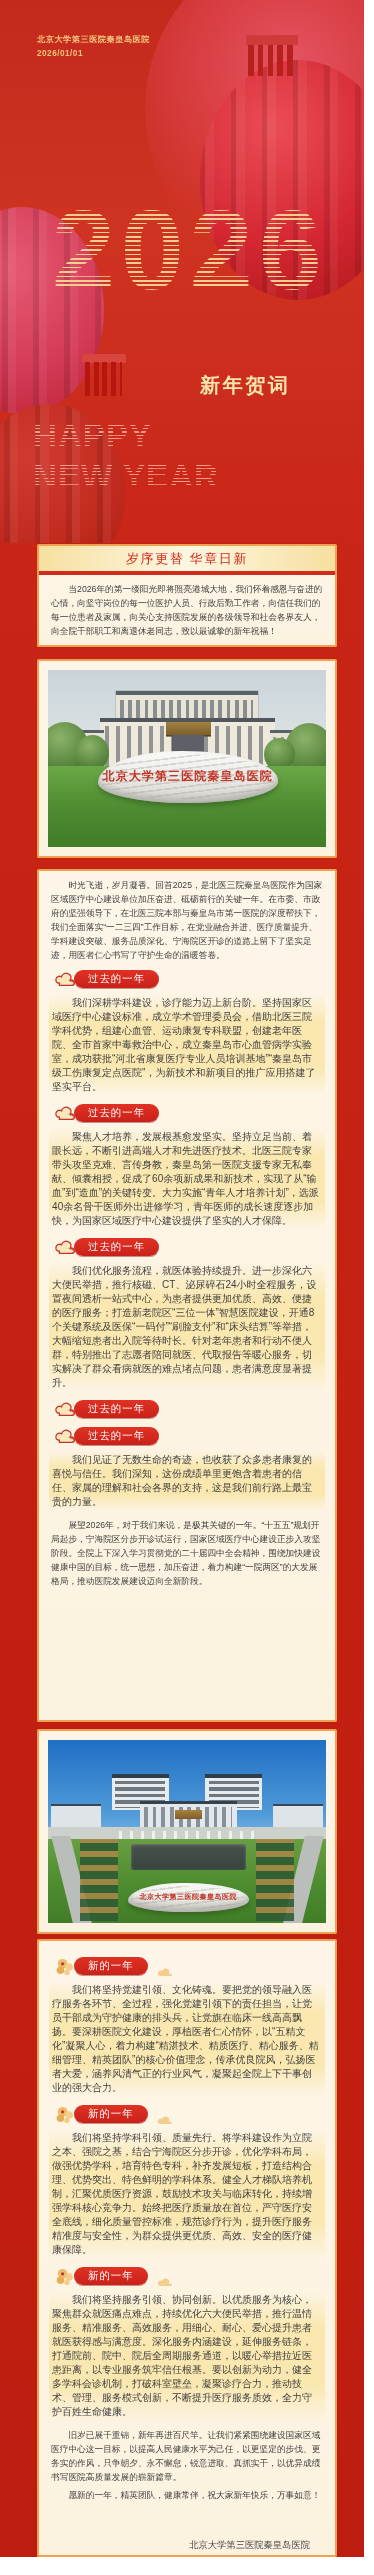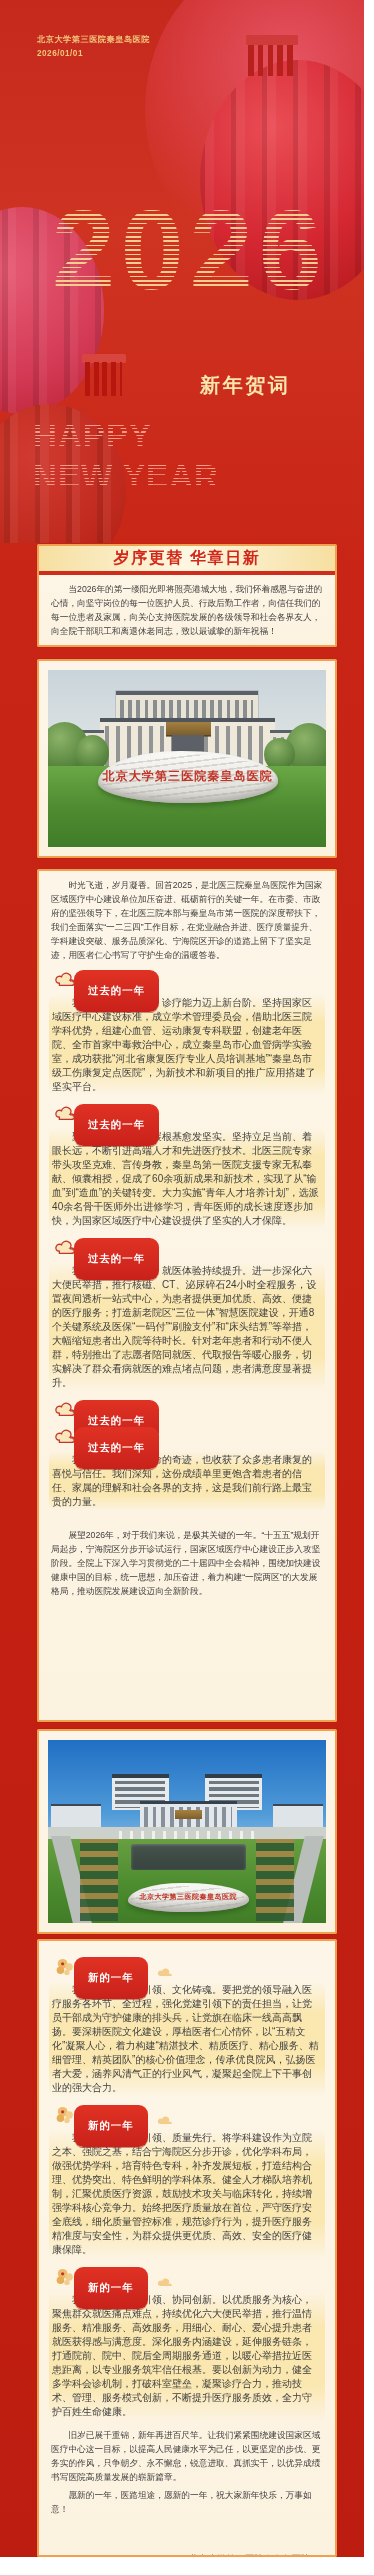--- a/index.html
+++ b/index.html
@@ -39,21 +39,21 @@
   .hero-en{position:absolute;left:33px;top:415px;font-size:33px;line-height:41px;font-weight:800;letter-spacing:1.1px;
     background:repeating-linear-gradient(180deg,#f59b88 0 1.1px,rgba(245,155,136,0) 1.1px 3.3px);
     -webkit-background-clip:text;background-clip:text;color:transparent;}
   
   .card{position:absolute;left:37px;width:300px;box-sizing:border-box;
     border:2.2px solid #f0a04f;border-radius:1.6px;background:linear-gradient(180deg,#fdf6e8,#fcf2e0);
     overflow:hidden;box-shadow:0 0 0 0.5px rgba(170,30,15,.45);}
   .card1{top:544px;height:103px;}
   .card1-head{height:25px;display:flex;align-items:center;justify-content:center;
     background:linear-gradient(90deg,#f6dfa0,#fdf7e2 50%,#f6dfa0);}
-  .card1-title{font-size:16px;font-weight:700;color:#d2281b;letter-spacing:1.6px;text-align:center;}
+  .card1-title{font-size:13px;font-weight:400;color:#d2281b;letter-spacing:1.6px;text-align:center;}
   .red-band{height:3.8px;background:#cf2c1d;}
   .para{font-size:8.7px;line-height:14px;color:#3e3e3e;text-indent:2em;margin:0 12px;}
   .card1 .para{margin-top:7px;}
   .photo-card{padding:8.7px;}
   .photo{position:relative;width:100%;overflow:hidden;background:#dfe5e8;}
   .photo1{height:177px;}
   .photo2{height:183px;}
   
   .p1-sky{position:absolute;inset:0;background:linear-gradient(180deg,#c9d4da,#e3e7e6 55%,#edeeec);}
   .p1-upper{position:absolute;left:68px;top:21px;width:142px;height:27px;background:#e9e4d8;
@@ -108,30 +108,30 @@
     background:repeating-linear-gradient(0deg,rgba(47,91,51,.9) 0 7.6px,rgba(169,133,72,.85) 7.6px 14px);}
   .p2-treesR{position:absolute;right:32px;top:99px;width:38px;height:82px;
     background:repeating-linear-gradient(0deg,rgba(47,91,51,.9) 0 7.6px,rgba(169,133,72,.85) 7.6px 14px);}
   .p2-stone{left:80px;top:143px;width:121px;height:29.5px;}
   .p2-stone .stone-text{font-size:7px;letter-spacing:0.5px;}
   .card3{top:869px;height:853px;padding-top:6.5px;}
   .card4{top:1729px;height:205px;}
   .card5{top:1939px;height:618px;padding-top:7.6px;}
   
   .badge-row{position:relative;margin:8.7px 0 5.5px 19.6px;height:18.6px;}
-  .badge-pill{position:absolute;left:15.3px;top:0;height:17.5px;line-height:17.5px;padding:12px 14px;
+  .badge-pill{position:absolute;left:15.3px;top:0;height:17.5px;line-height:17.5px;padding:0 14px;
     background:linear-gradient(180deg,#e03224,#c9211a);border-radius:9.3px;
-    color:#ffffff;font-weight:700;font-size:10.4px;letter-spacing:1.1px;
+    color:#ffffff;font-weight:400;font-size:10.4px;letter-spacing:1.1px;
     box-shadow:0 1.1px 0 rgba(140,20,10,.45);}
   .badge-icon{position:absolute;left:-4.4px;top:-1.1px;z-index:2;}
   .badge-icon-r{position:absolute;left:97px;top:7.6px;z-index:2;}
   .item-para{font-size:10px;line-height:14px;color:#3e3e3e;text-indent:2em;
     margin:1.1px 9.8px 7.6px 9.8px;padding:1.6px 3.3px;border-radius:6.5px;
     background:linear-gradient(180deg,rgba(250,231,173,0) 0%,rgba(250,231,173,.95) 28%,rgba(250,231,173,.95) 72%,rgba(250,231,173,0) 100%);}
-  .outlook{margin-top:17px;}
+  .outlook{margin-top:7px;}
   .close1{margin-top:7.6px;}
   .close2{margin-top:4.4px;}
   .sig{margin:35px 25px 0 0;text-align:right;font-size:9.3px;color:#454545;line-height:16.4px;}
   .sig-date{padding-right:32px;margin-top:13px;}
 </style>
 </head>
 <body>
 
 <div class="page">
 
@@ -319,21 +319,21 @@
         <circle cx="16" cy="14" r="3" fill="#c3352b"></circle>
       </svg>
       <span class="badge-pill">新的一年</span>
       <svg class="badge-icon-r" width="22" height="15.3" viewBox="0 0 40 28">
         <path d="M8 20c-4 0-6-3-4-7 1-3 5-4 7-2 1-4 5-6 9-4 4 1 5 6 3 9 3-1 6 1 6 3 0 1-2 1-4 1H8z" fill="#f3cd8b"></path>
       </svg>
     </div>
     <p class="item-para">我们将坚持服务引领、协同创新。以优质服务为核心，聚焦群众就医痛点难点，持续优化六大便民举措，推行温情服务、精准服务、高效服务，用细心、耐心、爱心提升患者就医获得感与满意度。深化服务内涵建设，延伸服务链条，打通院前、院中、院后全周期服务通道，以暖心举措拉近医患距离，以专业服务筑牢信任根基。要以创新为动力，健全多学科会诊机制，打破科室壁垒，凝聚诊疗合力，推动技术、管理、服务模式创新，不断提升医疗服务质效，全力守护百姓生命健康。</p>
 
     <p class="para close1">旧岁已展千重锦，新年再进百尺竿。让我们紧紧围绕建设国家区域医疗中心这一目标，以提高人民健康水平为己任，以更坚定的步伐、更务实的作风，只争朝夕、永不懈怠，锐意进取、真抓实干，以优异成绩书写医院高质量发展的崭新篇章。</p>
-    <p class="para close2">愿新的一年，医路坦途，愿新的一年，祝大家新年快乐，万事如意！</p>
+    <p class="para close2">愿新的一年，精英团队，健康常伴，祝大家新年快乐，万事如意！</p>
 
     <div class="sig">
       <div>北京大学第三医院秦皇岛医院</div>
       <div class="sig-date">2026年1月1日</div>
     </div>
   </section>
 
 </div>
 
 

